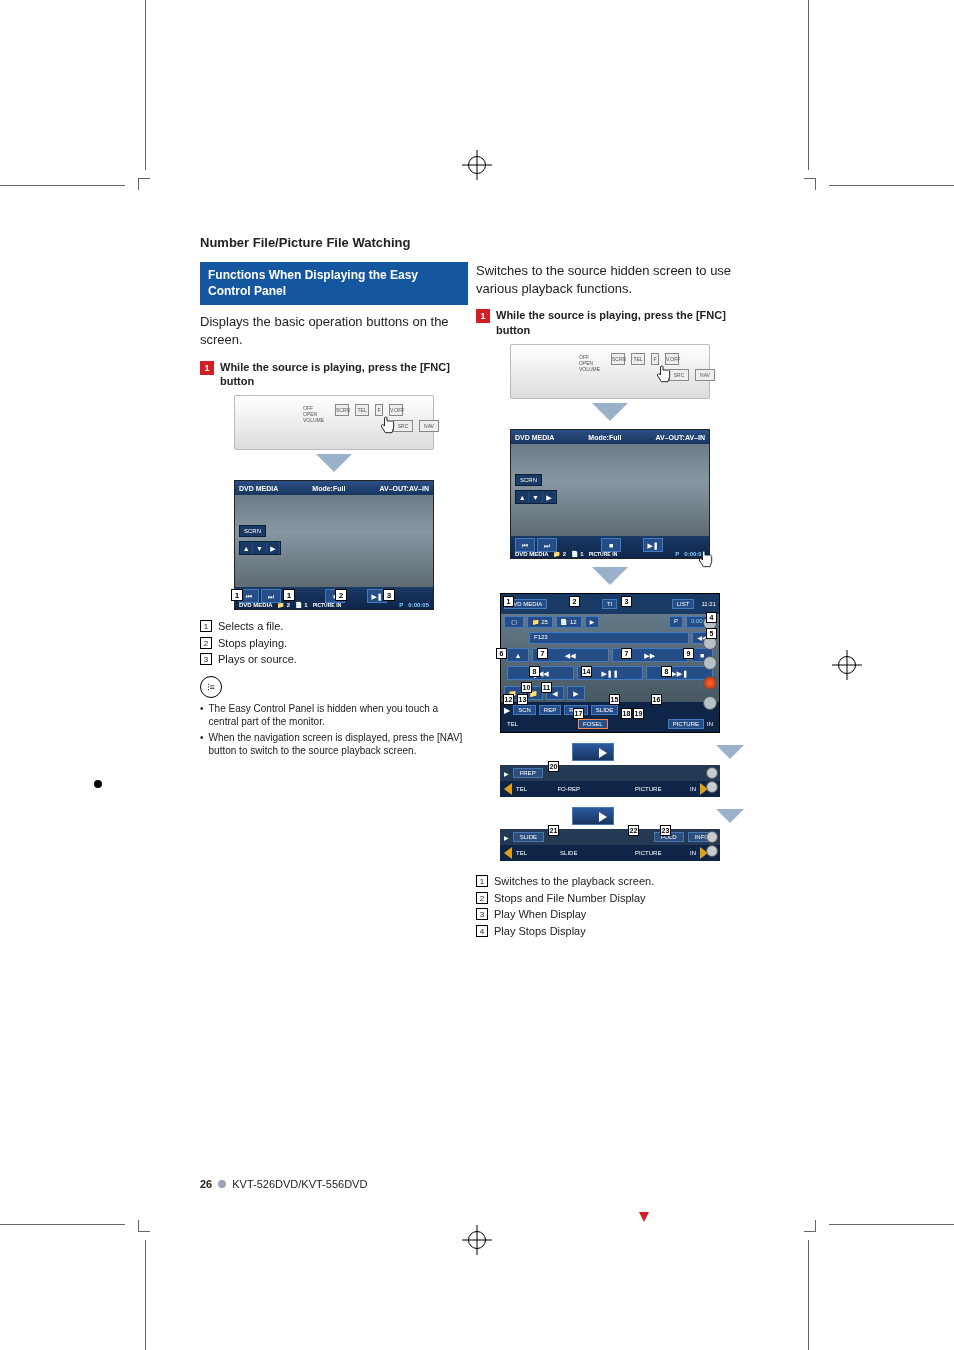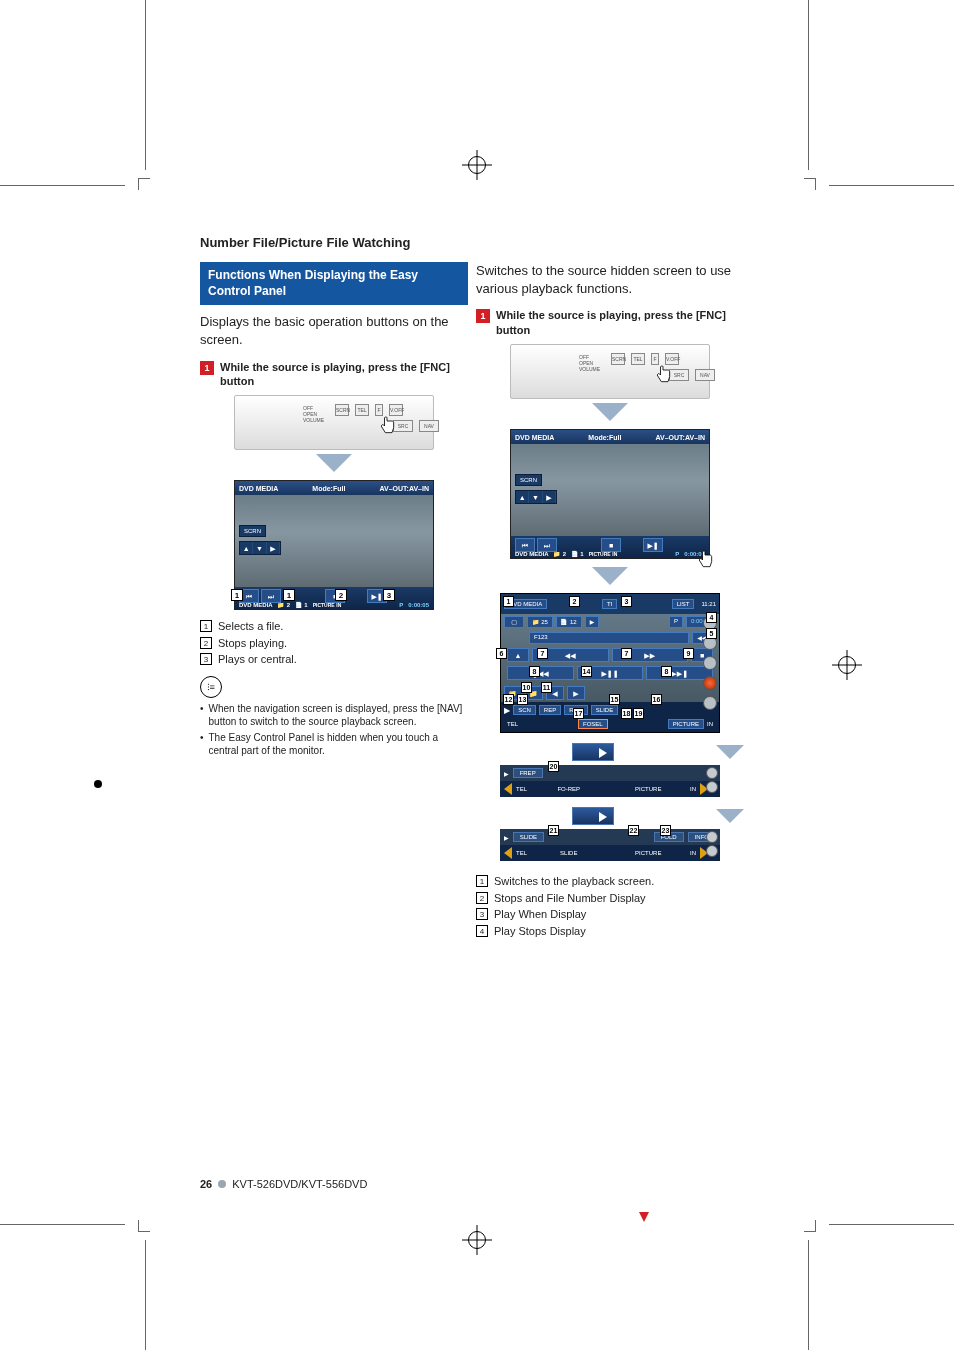--- a/index.html
+++ b/index.html
@@ -376,31 +376,31 @@
         <div class="row">
             <span class="box">1</span>
             <span>Selects a file.</span>
           </div>
         <div class="row">
             <span class="box">2</span>
             <span>Stops playing.</span>
           </div>
         <div class="row">
             <span class="box">3</span>
-            <span>Plays or central.</span>
+            <span>Plays or source.</span>
           </div>
       </div>
 
       <div class="note-icon">⁝≡</div>
       <div class="notes">
         <div class="n">
+            <span>The Easy Control Panel is hidden when you touch a central part of the monitor.</span>
+          </div>
+        <div class="n">
             <span>When the navigation screen is displayed, press the [NAV] button to switch to the source playback screen.</span>
-          </div>
-        <div class="n">
-            <span>The Easy Control Panel is hidden when you touch a central part of the monitor.</span>
           </div>
       </div>
     </div>
 
     <div class="col">
       <div class="body-text">Switches to the source hidden screen to use various playback functions.</div>
       <div class="step">
         <span class="step-num">1</span>
         <span>While the source is playing, press the [FNC] button</span>
       </div>

